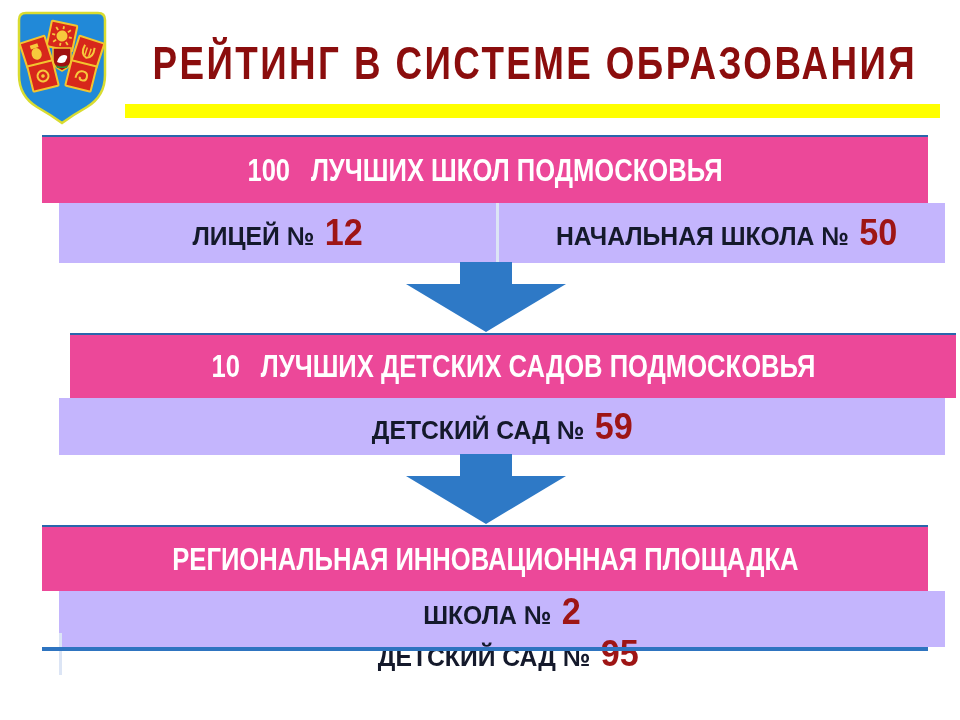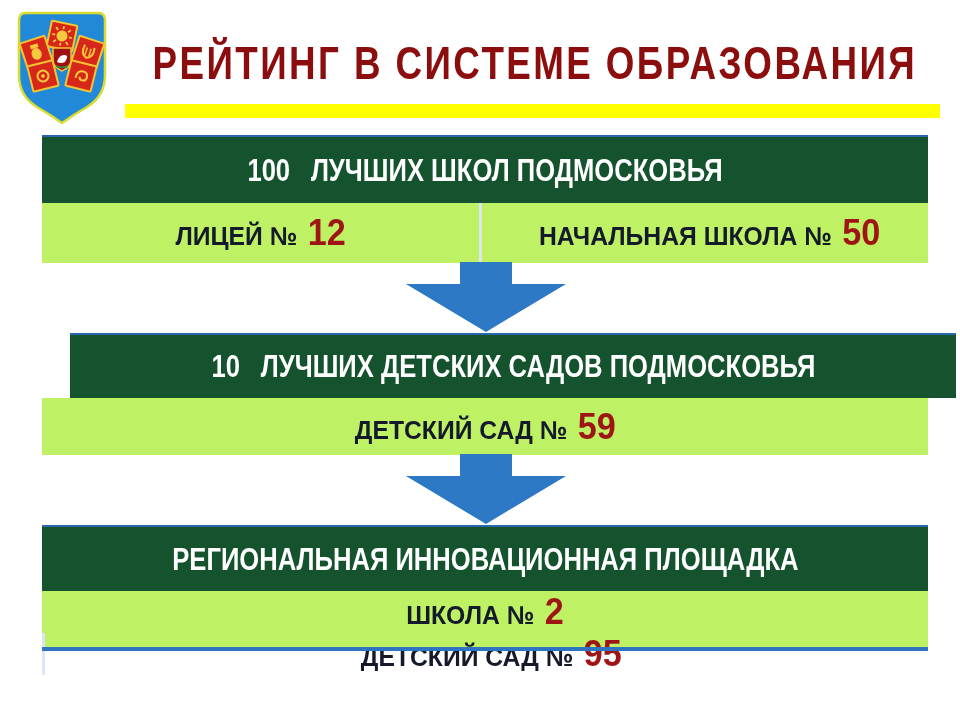--- a/index.html
+++ b/index.html
@@ -20,29 +20,29 @@
     white-space:nowrap;transform:scaleX(0.80);transform-origin:center;
   }
   .yellow-bar{
     position:absolute;left:125px;top:104px;width:815px;height:14px;
     background:#FFFF00;
   }
 
   
   .band{position:absolute;left:42px;width:886px;box-sizing:border-box;}
   .hdr{
-    background:#14532d;border-top:2px solid #2A66AC;
+    background:#ec4899;border-top:2px solid #2A66AC;
     display:flex;align-items:center;justify-content:center;
   }
   .hdr .hwrap{
     display:flex;align-items:baseline;gap:26px;
     transform:scaleX(0.80);transform-origin:center;white-space:nowrap;
   }
   .hdr span{color:#ffffff;font-size:32px;font-weight:bold;}
-  .row{background:#bef264;display:flex;}
+  .row{background:#c4b5fd;display:flex;margin-left:17px;}
   .cell{
     flex:1;display:flex;align-items:center;justify-content:center;
   }
   .cell + .cell{border-left:3px solid #DCE5F5;padding-left:10px;}
   .cwrap{
     display:flex;align-items:baseline;gap:11px;white-space:nowrap;
     transform:scaleX(0.95);transform-origin:center;
   }
   .lbl{color:#14192B;font-size:26px;font-weight:bold;}
   .num{color:#9E1515;font-size:36px;font-weight:bold;}

